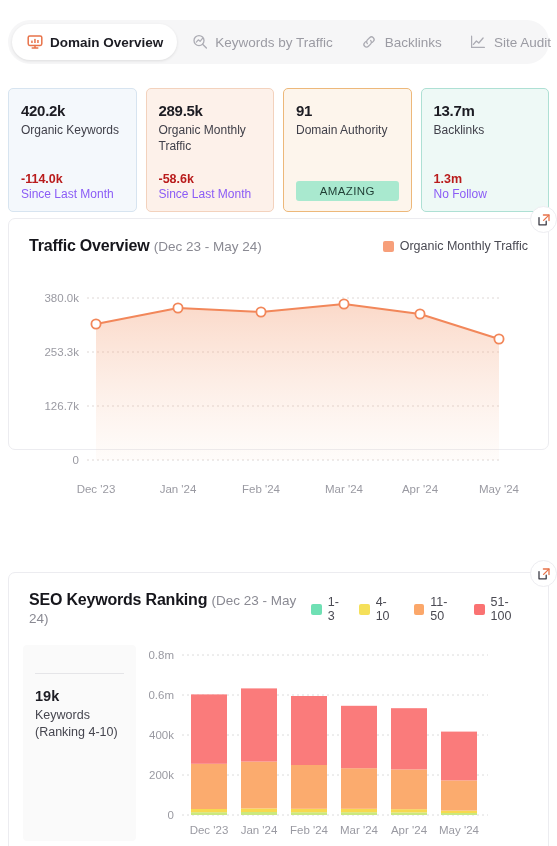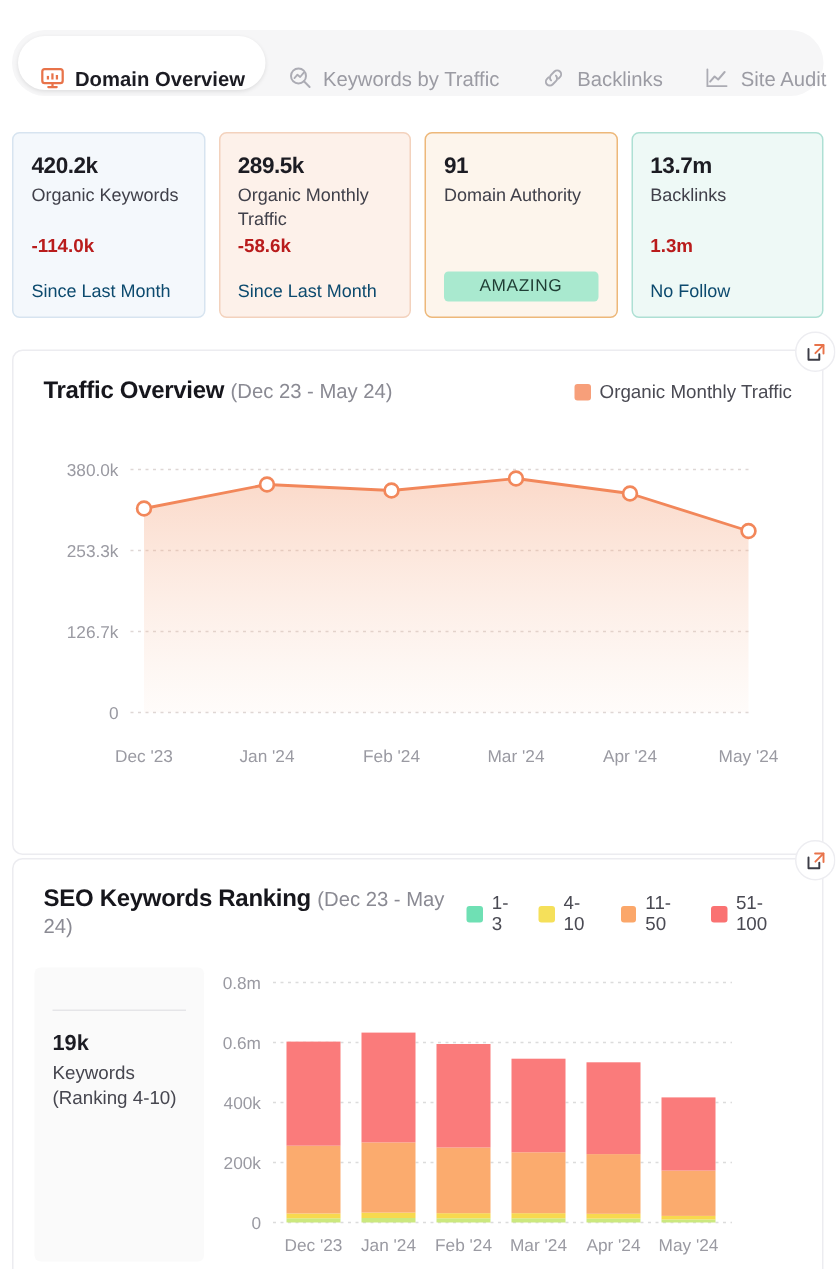--- a/index.html
+++ b/index.html
@@ -15,21 +15,21 @@
   
   .tabbar {
     position: absolute; left: 8px; top: 20px;
     width: 541px; height: 44px;
     background: #f6f6f7;
     border-radius: 22px;
     display: flex; align-items: center;
     padding: 0 4px;
   }
   .tab {
-    display: flex; align-items: flex-end; gap: 7px;
+    display: flex; align-items: center; gap: 7px;
     height: 36px; padding: 0 14px;
     border-radius: 18px;
     font-size: 13.5px; color: #9b9ba3;
     white-space: nowrap;
     cursor: pointer;
   }
   .tab.active {
     background: #ffffff; color: #1c1c23; font-weight: bold;
     box-shadow: 0 1px 3px rgba(0,0,0,.10);
   }
@@ -43,39 +43,39 @@
   }
   .card {
     flex: 1 1 0; border-radius: 5px;
     padding: 13px 12px 10px 12px;
     position: relative;
     display: flex; flex-direction: column;
   }
   .card .big { font-size: 15px; font-weight: bold; color: #1c1c23; letter-spacing:-.3px; line-height:1.15; }
   .card .lbl { font-size: 12px; color: #40404a; line-height: 1.35; margin-top: 3px; }
   .card .delta { font-size: 12.5px; font-weight: bold; color: #b91c1c; margin-top: auto; }
-  .card .sub { font-size: 12px; color: #0c4a6e; margin-top: 16px; }
+  .card .sub { font-size: 12px; color: #8b5cf6; margin-top: 1px; }
   .card.c1 { background:#f4f8fc; border:1px solid #d7e4f0; }
   .card.c2 { background:#fdf1ea; border:1px solid #f3d2bd; }
   .card.c3 { background:#fdf5ec; border:1px solid #edb87a; }
   .card.c4 { background:#eef9f6; border:1px solid #aee0d4; }
   .badge {
     margin-top: auto;
     background:#a9e9cf; color:#1f3d34;
     font-size: 11.5px; letter-spacing:.4px;
     text-align:center; padding: 4px 0; border-radius: 3px;
     align-self: stretch;
   }
 
   
   .panel {
     position: absolute; left: 8px; width: 541px;
     background: #fff; border: 1px solid #ececf0; border-radius: 7px;
   }
-  #panel-traffic { top: 233px; height: 337px; }
+  #panel-traffic { top: 218px; height: 232px; }
   #panel-seo     { top: 572px; height: 290px; }
 
   .panel-head {
     display:flex; align-items:center; justify-content:space-between;
     padding: 18px 20px 0 20px;
   }
   .ptitle { font-size: 16px; font-weight: bold; color:#16161c; letter-spacing:-.2px; }
   .ptitle .rng { font-weight: normal; font-size: 13.5px; color:#8a8a93; letter-spacing:0; }
   .legend { display:flex; align-items:center; gap: 14px; }
   .lg { display:flex; align-items:center; gap:6px; font-size:12.5px; color:#4a4a53; }

